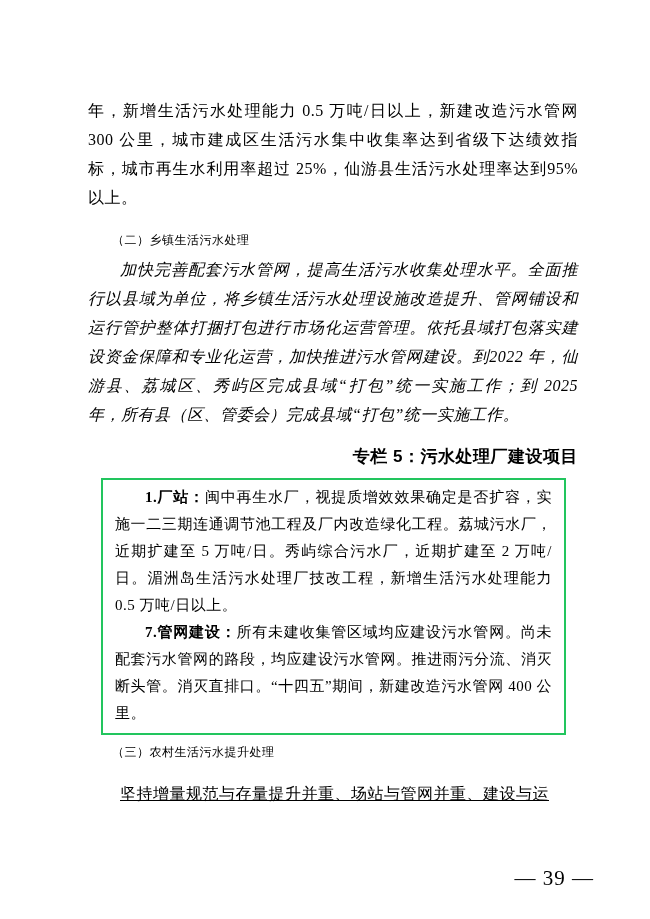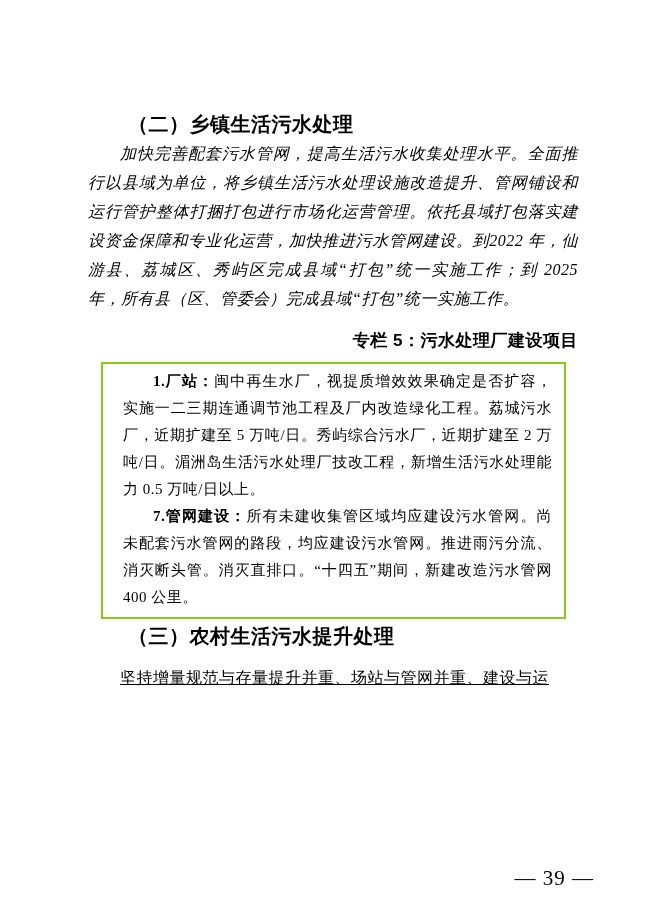--- a/index.html
+++ b/index.html
@@ -23,41 +23,41 @@
     width: 490px;
   }
   .body-text {
     font-size: 16px;
     line-height: 29px;
     text-align: justify;
     letter-spacing: 0.5px;
   }
   .indent { text-indent: 2em; }
   .section-heading {
-    font-size: 20px;
+    font-size: 12px;
     line-height: 29px;
-    font-weight: bold;
+    font-weight: normal;
     text-indent: 2em;
     margin-top: 14px;
     letter-spacing: 0.5px;
   }
   .para-after-heading { margin-top: 0; font-style: italic; }
   .box-title {
     font-family: "Liberation Sans", "DejaVu Sans", sans-serif;
     font-size: 17px;
     line-height: 24px;
     font-weight: bold;
     text-align: right;
     margin-top: 16px;
     letter-spacing: 0.5px;
   }
   .project-box {
     margin: 9px 12px 0 13px;
-    border: 2px solid #84cc16;
-    padding: 4px 12px 6px 20px;
+    border: 2px solid #22c55e;
+    padding: 4px 12px 6px 12px;
   }
   .box-text {
     font-size: 15px;
     line-height: 27px;
     text-align: justify;
     text-indent: 2em;
     letter-spacing: 0.5px;
   }
   .bold-label { font-weight: bold; }
   .last-para { margin-top: 12px; text-decoration: underline; }
@@ -70,20 +70,21 @@
     line-height: 18px;
     letter-spacing: 1px;
   }
 </style>
 </head>
 <body>
 
 <div class="page">
   <div class="content">
 
+    <p class="body-text">年，新增生活污水处理能力 0.5 万吨/日以上，新建改造污水管网 300 公里，城市建成区生活污水集中收集率达到省级下达绩效指标，城市再生水利用率超过 25%，仙游县生活污水处理率达到95%以上。</p>
 
     <h3 class="section-heading">（二）乡镇生活污水处理</h3>
 
     <p class="body-text indent para-after-heading">加快完善配套污水管网，提高生活污水收集处理水平。全面推行以县域为单位，将乡镇生活污水处理设施改造提升、管网铺设和运行管护整体打捆打包进行市场化运营管理。依托县域打包落实建设资金保障和专业化运营，加快推进污水管网建设。到2022 年，仙游县、荔城区、秀屿区完成县域“打包”统一实施工作；到 2025 年，所有县（区、管委会）完成县域“打包”统一实施工作。</p>
 
     <h2 class="box-title">专栏 5：污水处理厂建设项目</h2>
 
     <div class="project-box">
       <p class="box-text"><span class="bold-label">1.厂站：</span><span>闽中再生水厂，视提质增效效果确定是否扩容，实施一二三期连通调节池工程及厂内改造绿化工程。荔城污水厂，近期扩建至 5 万吨/日。秀屿综合污水厂，近期扩建至 2 万吨/日。湄洲岛生活污水处理厂技改工程，新增生活污水处理能力 0.5 万吨/日以上。</span></p>
       <p class="box-text"><span class="bold-label">7.管网建设：</span><span>所有未建收集管区域均应建设污水管网。尚未配套污水管网的路段，均应建设污水管网。推进雨污分流、消灭断头管。消灭直排口。“十四五”期间，新建改造污水管网 400 公里。</span></p>

